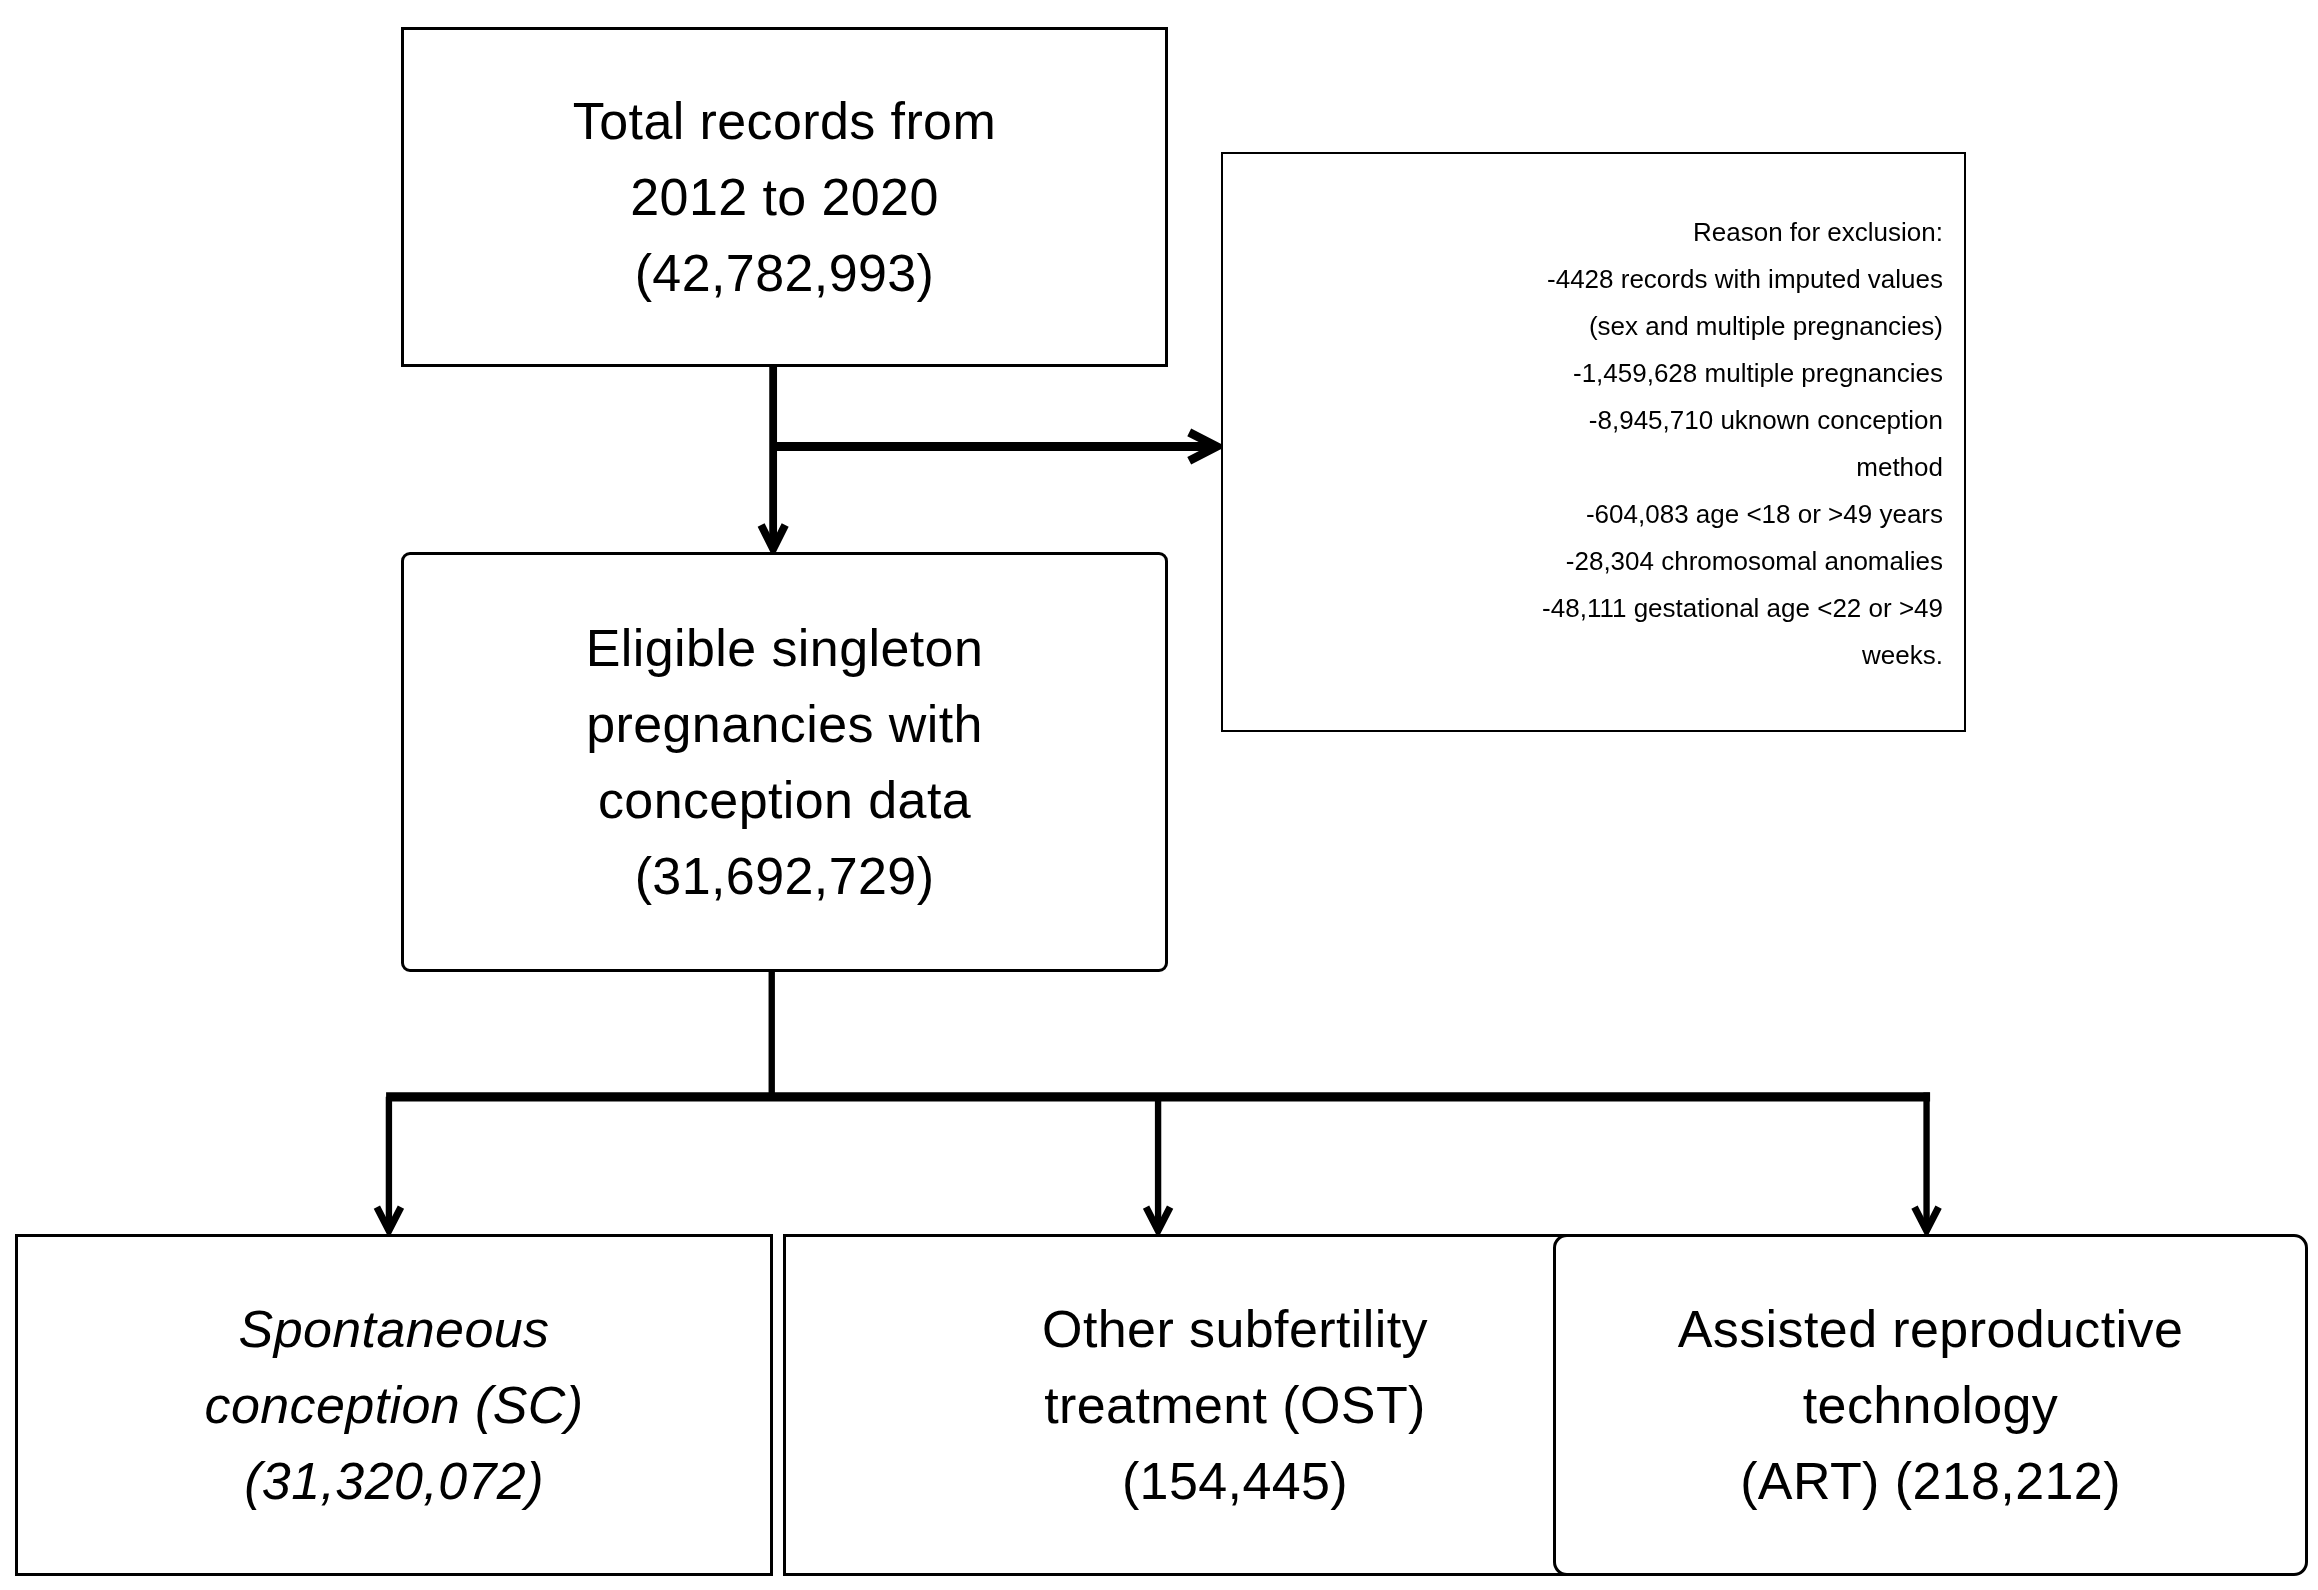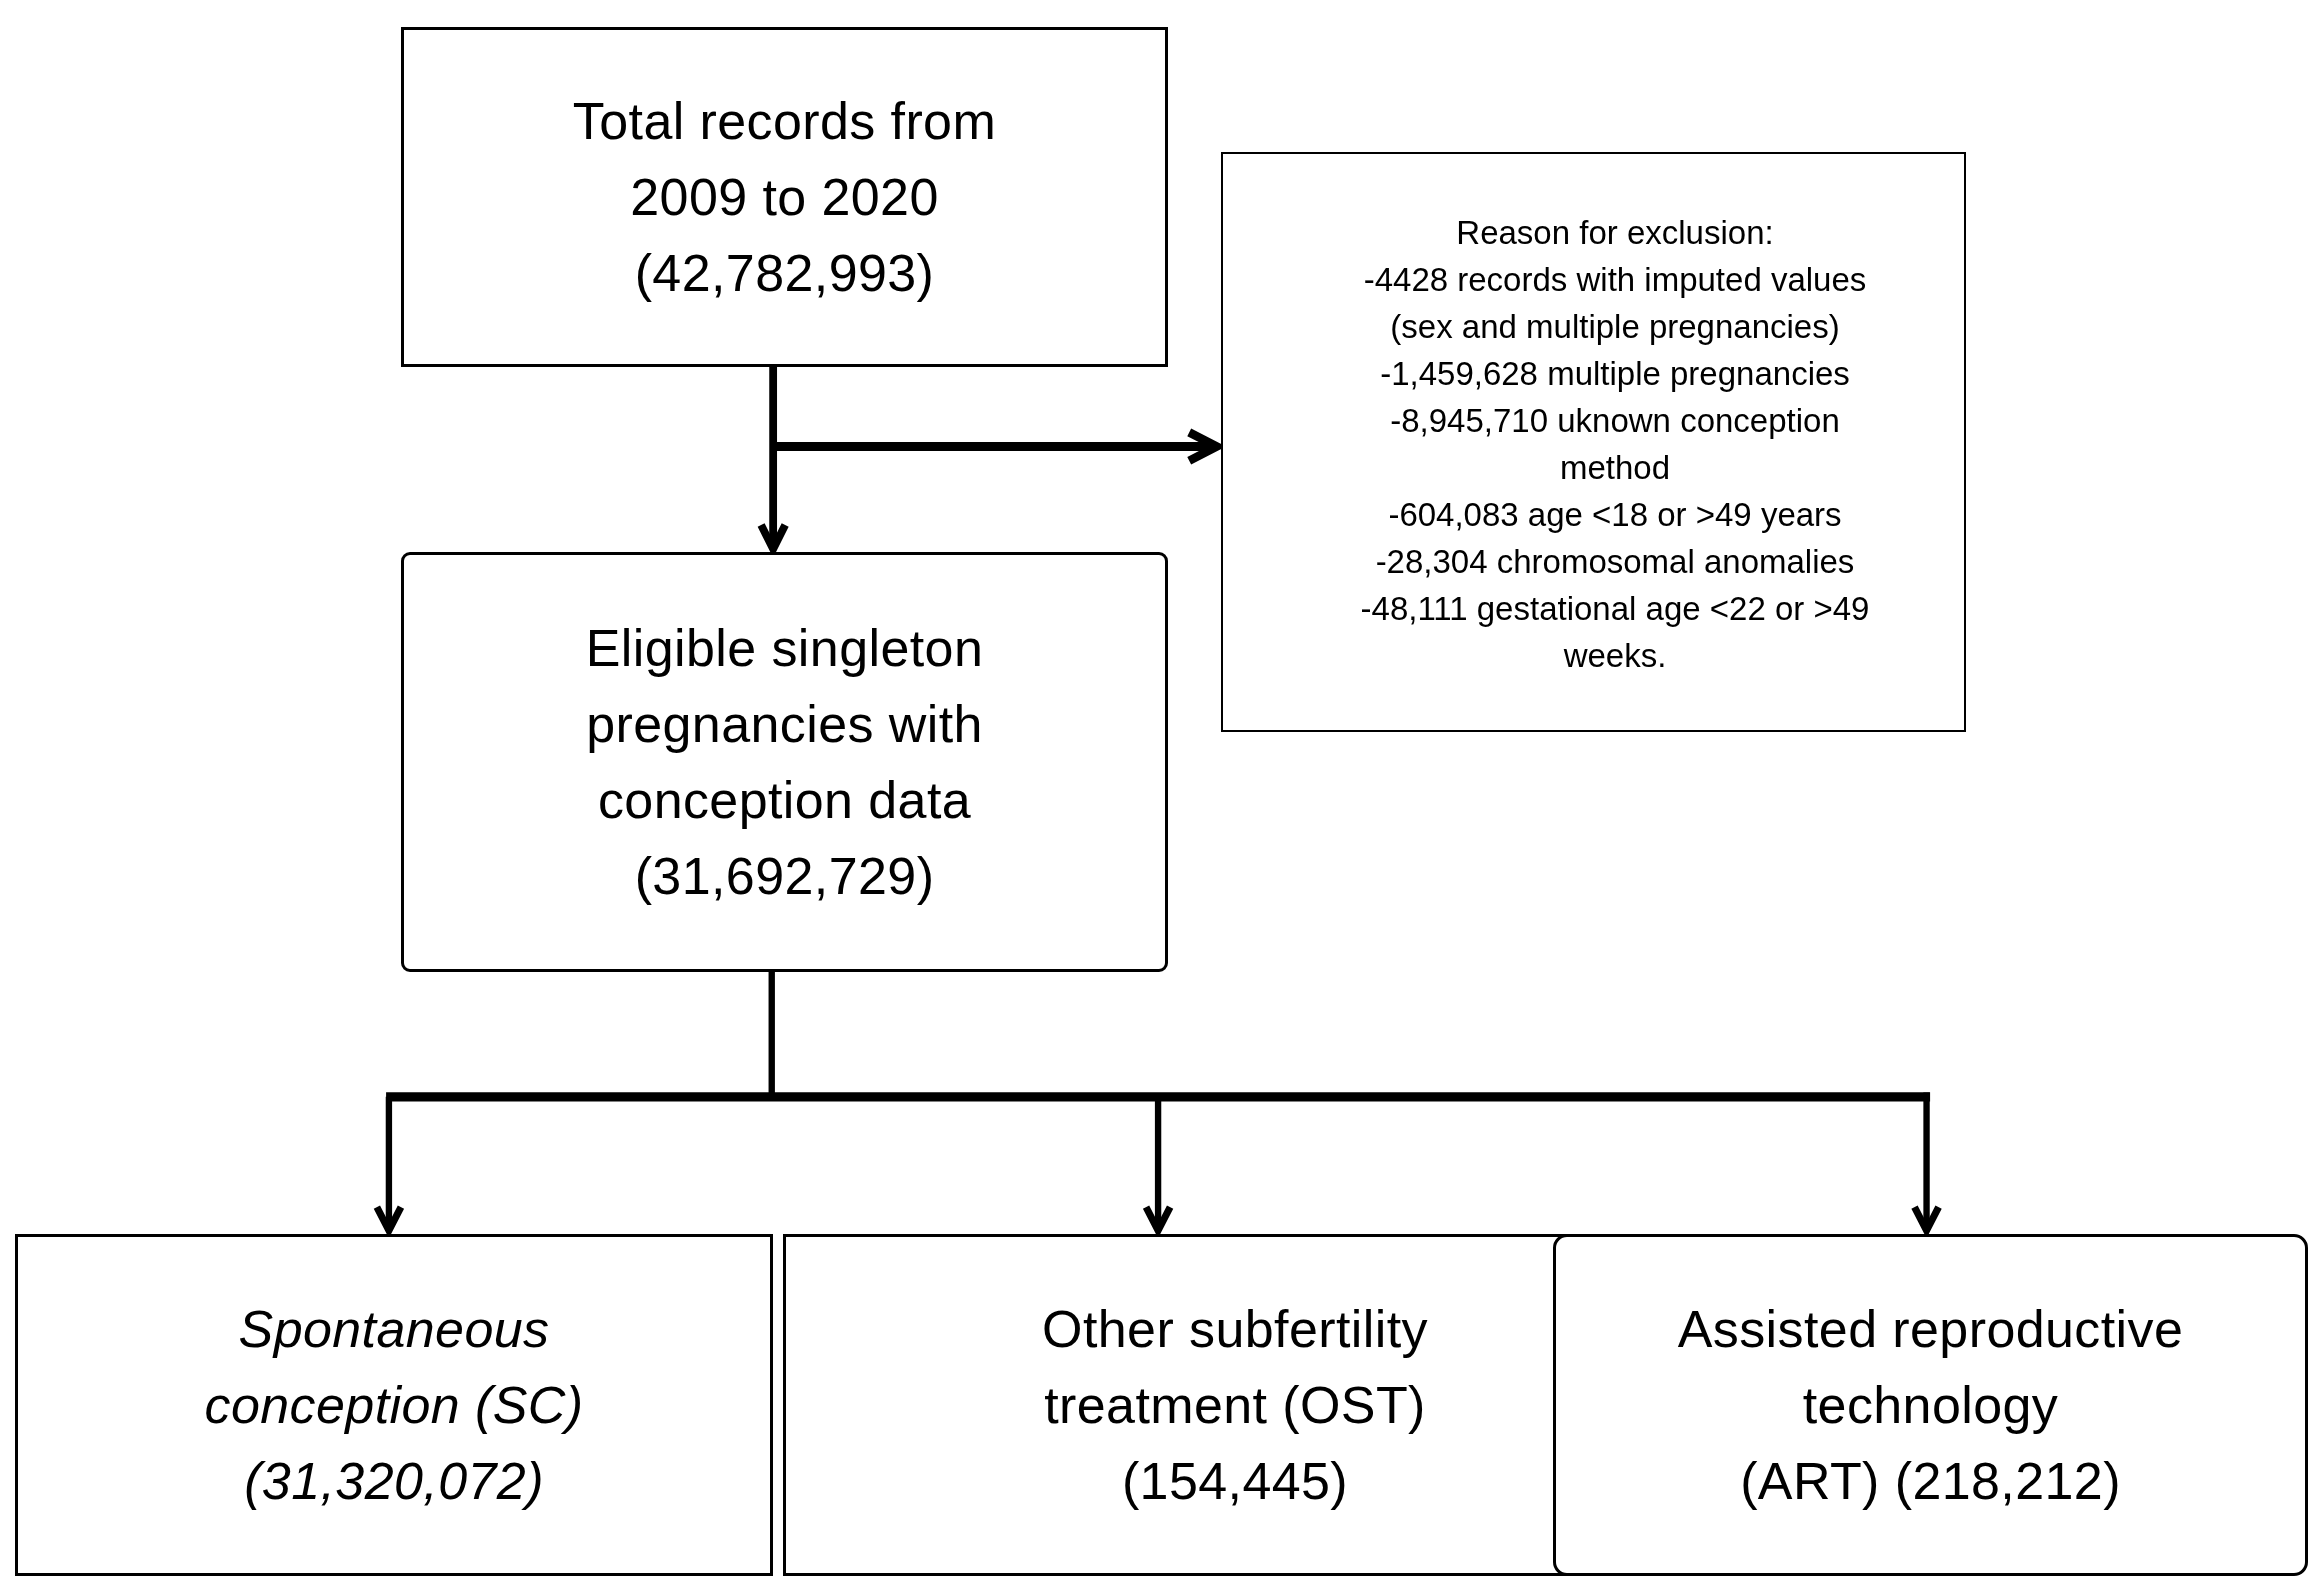--- a/index.html
+++ b/index.html
@@ -34,22 +34,22 @@
   }
   .box-total    { left: 401px;  top: 27px;   width: 767px; height: 340px; }
   .box-eligible { left: 401px;  top: 552px;  width: 767px; height: 420px; border-radius: 9px; }
   .box-sc       { left: 15px;   top: 1234px; width: 758px; height: 342px; font-style: italic; }
   .box-ost      { left: 783px; top: 1234px; width: 904px; height: 342px; }
   .box-art      { left: 1553px; top: 1234px; width: 755px; height: 342px; border-radius: 14px; }
   .box-exclusion {
     left: 1221px; top: 152px; width: 745px; height: 580px;
     border-width: 2.1px;
     display: block;
-    text-align: center;
-    font-size: 33px;
+    text-align: right;
+    font-size: 26px;
     line-height: 47px;
     padding: 55px 21px 4px 64px;
     letter-spacing: 0px;
   }
   svg.connectors {
     position: absolute;
     left: 0;
     top: 0;
     width: 2319px;
     height: 1590px;
@@ -92,21 +92,21 @@
       <polyline points="1619,1706 1636,1739 1653,1706" stroke-width="10"></polyline>
     </g>
 
     <g>
       <line x1="2722" y1="1544" x2="2722" y2="1734" stroke-width="9"></line>
       <polyline points="2705,1706 2722,1739 2739,1706" stroke-width="10"></polyline>
     </g>
   </svg>
 
   <div class="box box-total">Total records from
-2009 to 2020
+2012 to 2020
 (42,782,993)</div>
 
   <div class="box box-exclusion">Reason for exclusion:
 -4428 records with imputed values
 (sex and multiple pregnancies)
 -1,459,628 multiple pregnancies
 -8,945,710 uknown conception
 method
 -604,083 age &lt;18 or &gt;49 years
 -28,304 chromosomal anomalies

